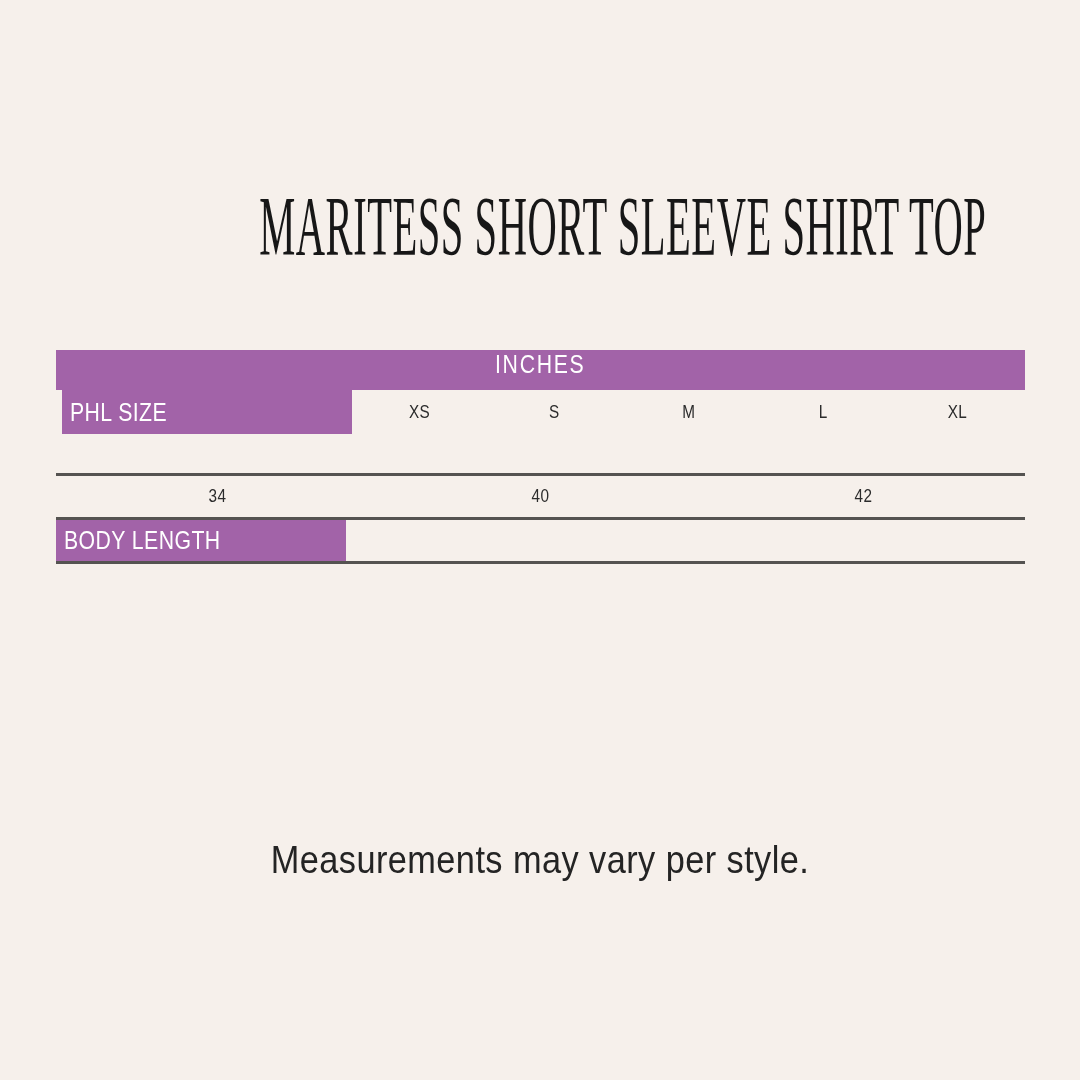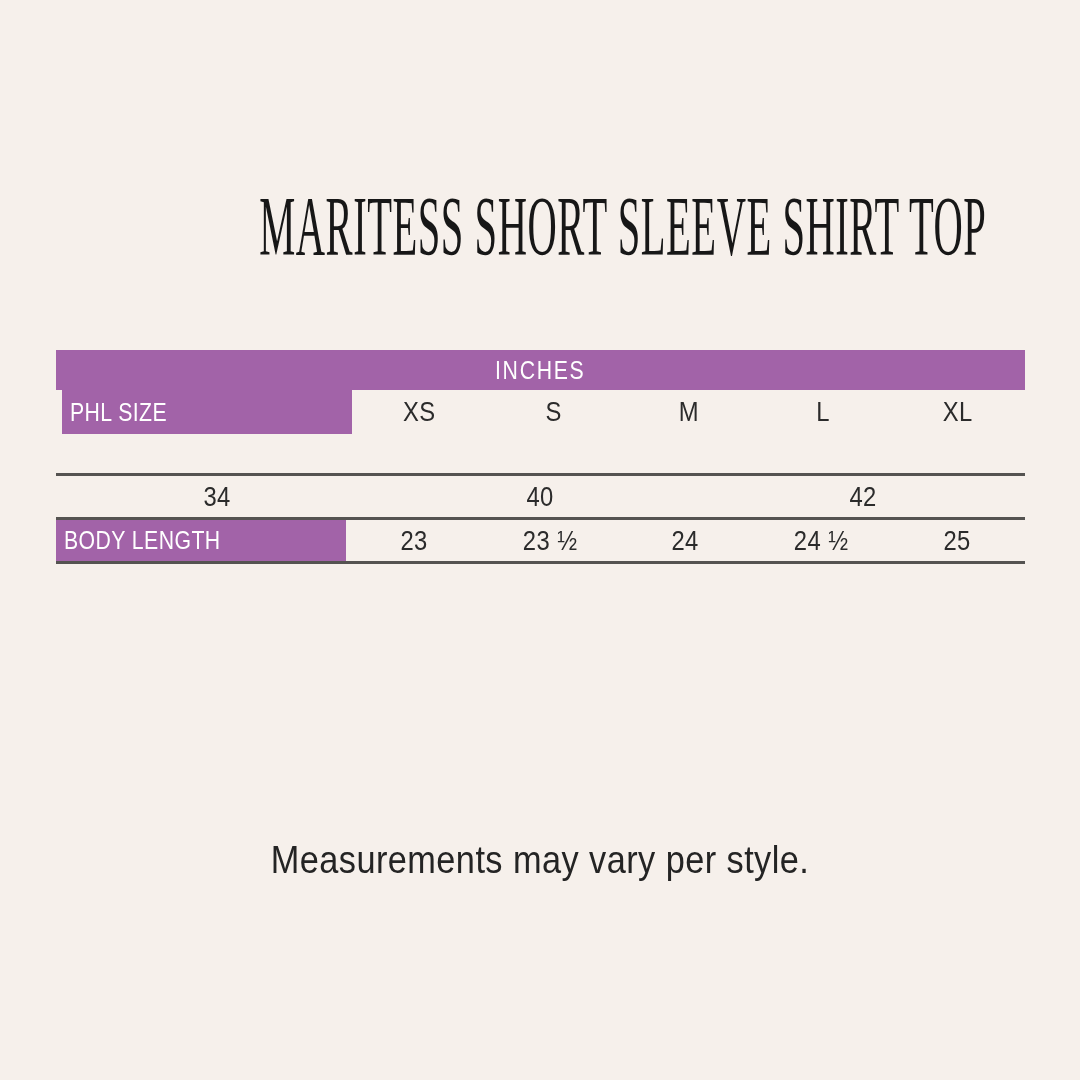--- a/index.html
+++ b/index.html
@@ -26,34 +26,34 @@
     font-size:78px;
     letter-spacing:1px;
     color:#171717;
     transform:scaleX(0.52) scaleY(1.08);
     transform-origin:540px 50%;
   }
   
   .chart{position:absolute;left:56px;top:350px;width:969px;}
   .inches-bar{
     height:40px;background:var(--purple);
-    display:flex;align-items:center;justify-content:center;
+    display:flex;justify-content:center;
     color:var(--white);font-size:25px;font-weight:400;letter-spacing:2px;
   }
   .size-row{display:flex;height:44px;padding-left:6px;}
   .label-cell{
     flex:0 0 290px;width:290px;box-sizing:border-box;
     background:var(--purple);color:var(--white);
     display:flex;align-items:center;padding-left:8px;
     font-size:25px;letter-spacing:0.5px;
   }
   .cells{flex:1;display:flex;}
   .cell{
     flex:1;display:flex;align-items:center;justify-content:center;
-    font-size:28px;color:var(--ink);letter-spacing:0.5px;
+    font-size:18px;color:var(--ink);letter-spacing:0.5px;
   }
   .gap{height:39px;}
   .measure-rows{border-bottom:3px solid var(--line);}
   .data-row{display:flex;height:41px;border-top:3px solid var(--line);}
   
   .cond-c{display:inline-block;transform:scaleX(0.85);transform-origin:center;white-space:nowrap;}
   .cond-l{display:inline-block;transform:scaleX(0.85);transform-origin:left center;white-space:nowrap;}
   .footnote{
     position:absolute;top:838px;left:0;width:1080px;margin:0;
     text-align:center;white-space:nowrap;
@@ -110,37 +110,20 @@
             </div>
             <div class="cell">
               <span class="cond-c">42</span>
             </div>
           </div>
         </div>
         <div class="data-row">
           <div class="label-cell">
             <span class="cond-l">BODY LENGTH</span>
           </div>
-          <div class="cells">
-            <div class="cell">
-              <span class="cond-c">23</span>
-            </div>
-            <div class="cell">
-              <span class="cond-c">23 ½</span>
-            </div>
-            <div class="cell">
-              <span class="cond-c">24</span>
-            </div>
-            <div class="cell">
-              <span class="cond-c">24 ½</span>
-            </div>
-            <div class="cell">
-              <span class="cond-c">25</span>
-            </div>
-          </div>
         </div>
       </div>
 
   </div>
 
   <p class="footnote">Measurements may vary per style.</p>
 
 </div>
 
 </body></html>

